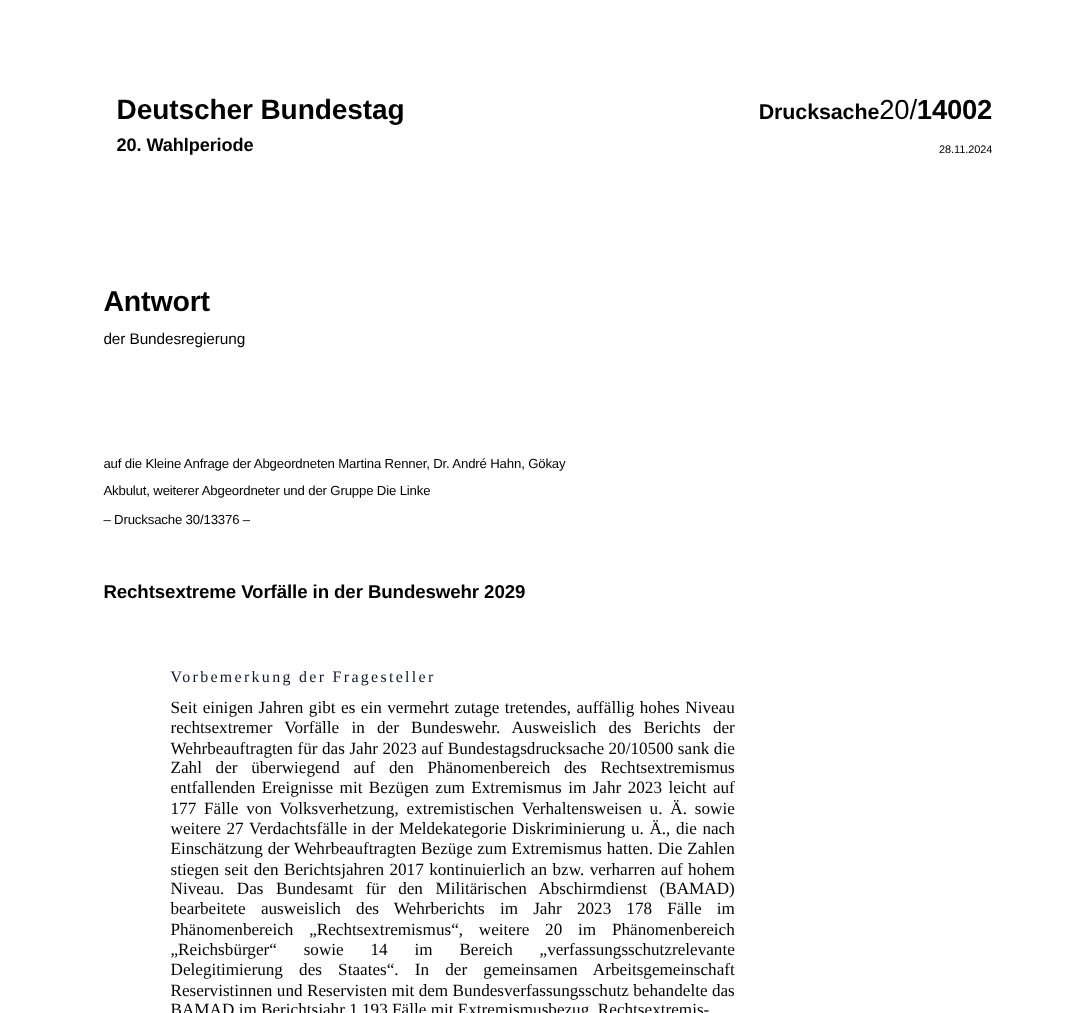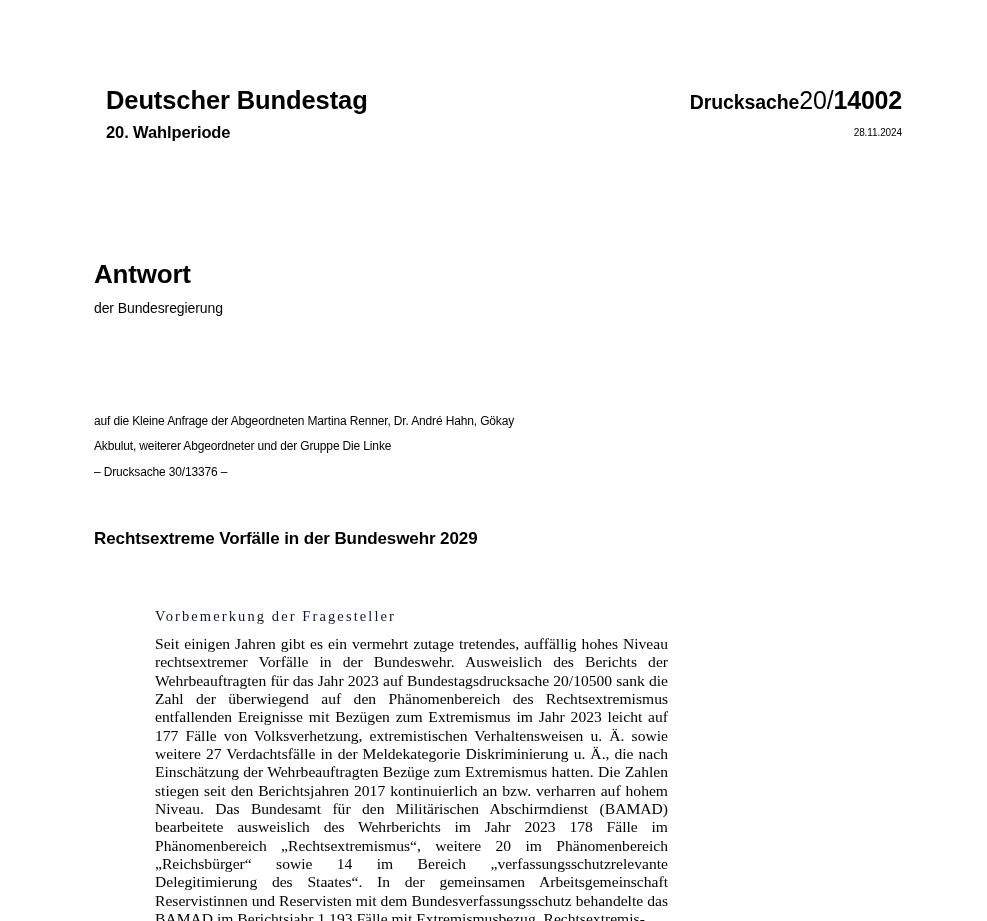--- a/index.html
+++ b/index.html
@@ -54,21 +54,21 @@
     font-size: 25px;
     letter-spacing: -0.2px;
   }
   .dr-number {
     font-weight: bold;
     font-size: 25px;
     letter-spacing: -0.2px;
   }
   .masthead-row2 {
     display: flex;
-    align-items: center;
+    align-items: flex-end;
     justify-content: space-between;
     width: 100%;
     margin-top: 8px;
   }
   .period-label {
     font-weight: bold;
     font-size: 16.5px;
     letter-spacing: -0.1px;
     white-space: nowrap;
   }

